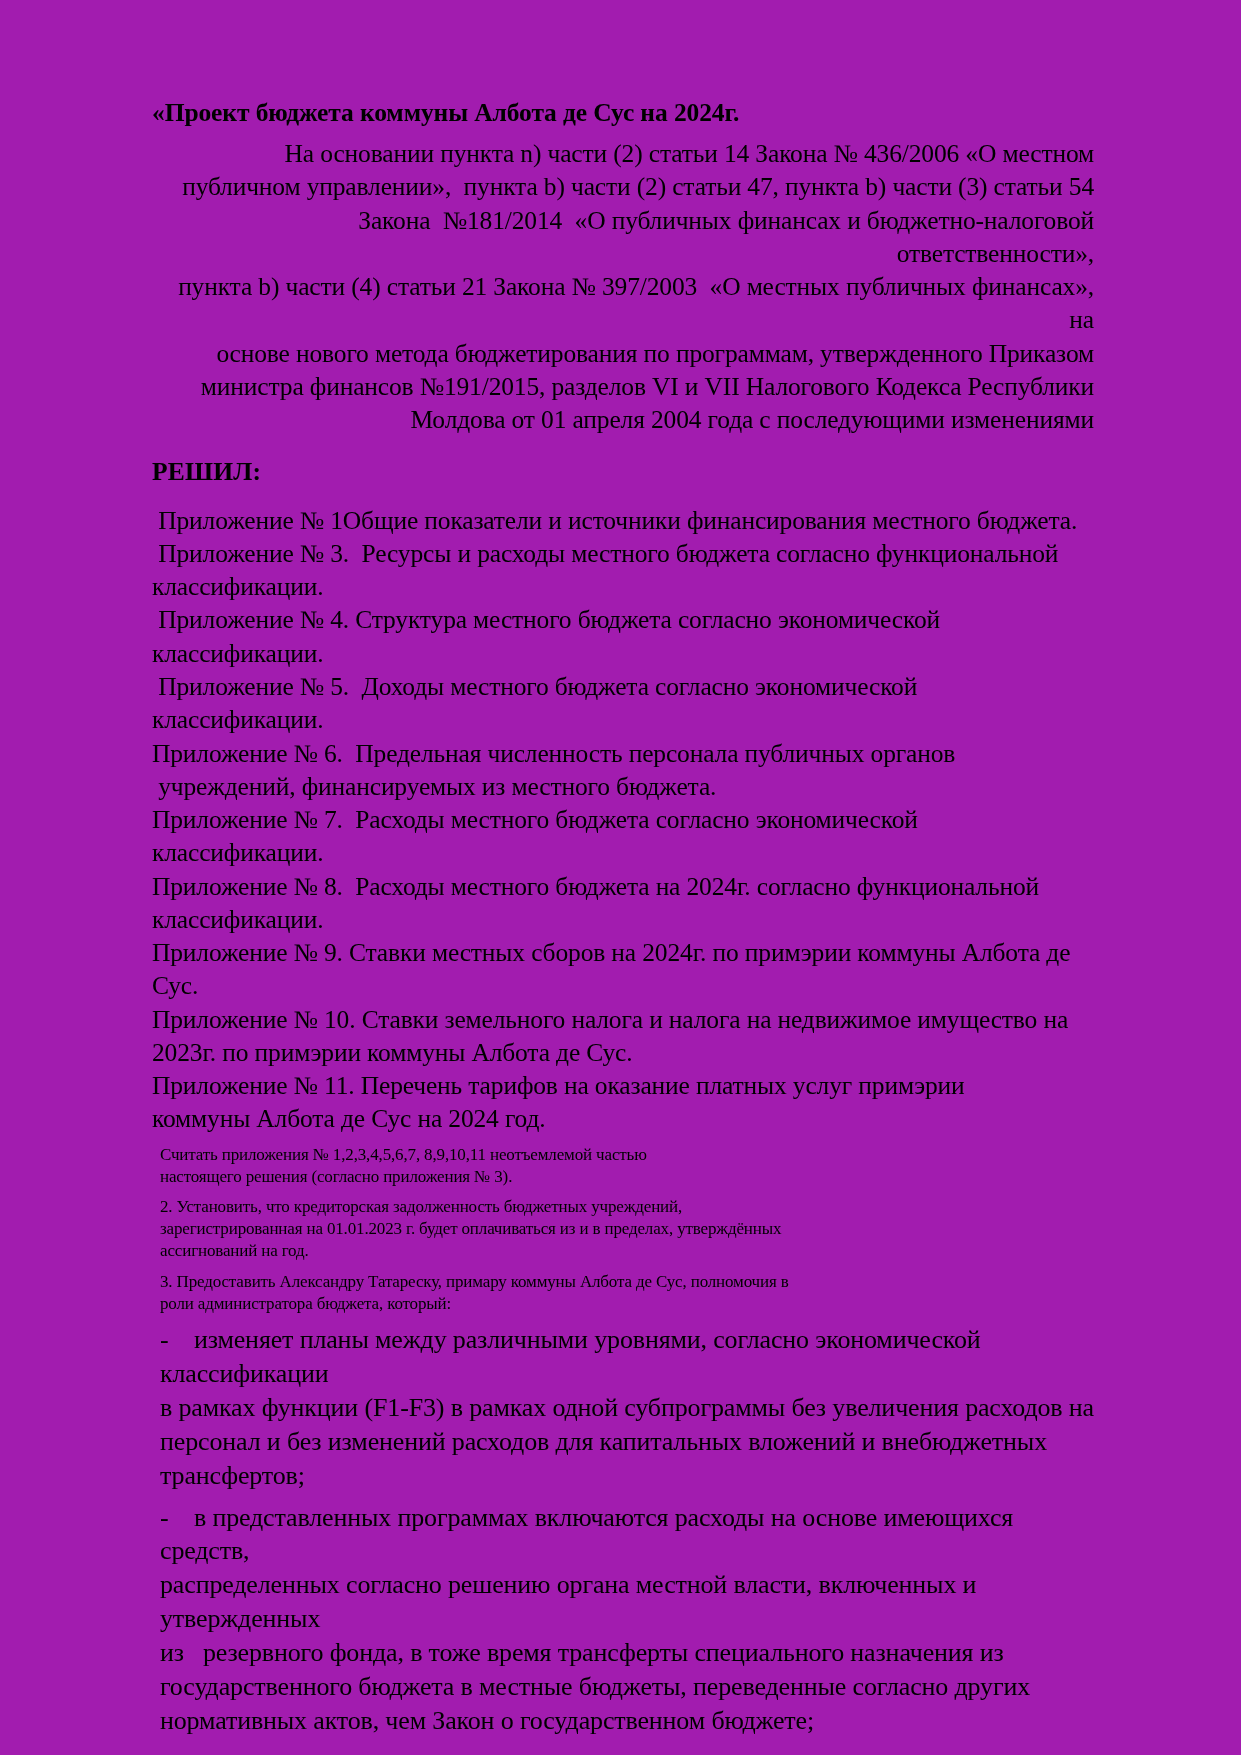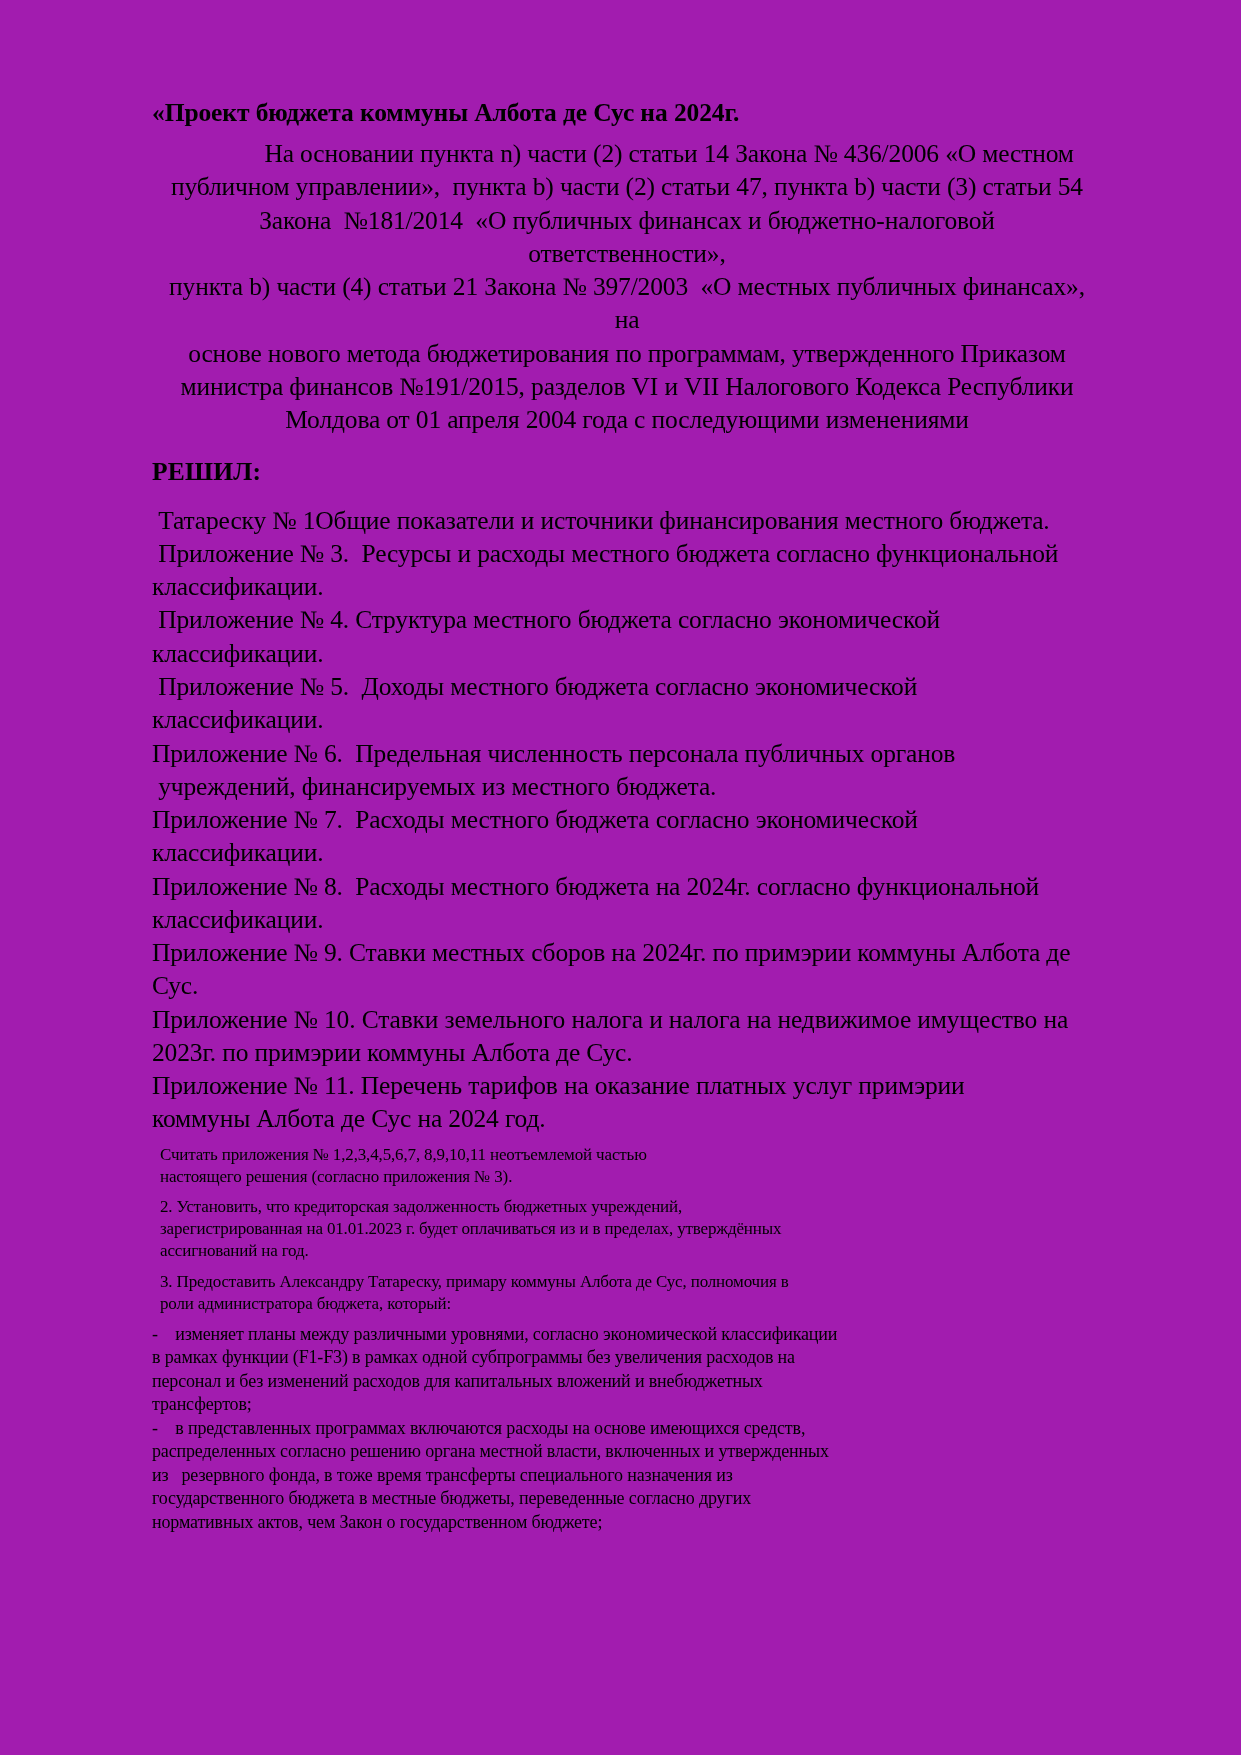--- a/index.html
+++ b/index.html
@@ -32,21 +32,21 @@
     font-size: 25.5px;
     font-weight: bold;
     line-height: 1.30;
     margin: 0 0 2px 0;
     letter-spacing: -0.1px;
   }
   .para {
     font-size: 25.5px;
     line-height: 1.305;
     margin: 8px;
-    text-align: center;
+    text-align: right;
     letter-spacing: -0.15px;
     white-space: pre-wrap;
   }
   .para.indent-first {
     text-indent: 78px;
   }
   .para.indent-small {
     text-indent: 55px;
   }
   .heading-center {
@@ -69,25 +69,25 @@
     margin: 8px;
   }
   .appendix-line {
     font-size: 25.5px;
     line-height: 1.305;
     letter-spacing: -0.15px;
     white-space: pre-wrap;
     margin: 0;
   }
   .bullet-line {
-    font-size: 18px;
+    font-size: 26px;
     line-height: 1.305;
     letter-spacing: -0.15px;
     white-space: pre-wrap;
-    margin: 0;
+    margin: 8px;
   }
 </style>
 </head>
 <body>
 
 <div class="page">
   <div class="content">
 
     <h1 class="doc-title">«Проект бюджета коммуны Албота де Сус на 2024г.</h1>
 
@@ -95,21 +95,21 @@
 публичном управлении»,  пункта b) части (2) статьи 47, пункта b) части (3) статьи 54
 Закона  №181/2014  «О публичных финансах и бюджетно-налоговой ответственности»,
 пункта b) части (4) статьи 21 Закона № 397/2003  «О местных публичных финансах», на
 основе нового метода бюджетирования по программам, утвержденного Приказом
 министра финансов №191/2015, разделов VI и VII Налогового Кодекса Республики
 Молдова от 01 апреля 2004 года с последующими изменениями</p>
 
     <h2 class="heading-center">РЕШИЛ:</h2>
 
 
-    <p class="appendix-line"> Татареску № 1Общие показатели и источники финансирования местного бюджета.</p>
+    <p class="appendix-line"> Приложение № 1Общие показатели и источники финансирования местного бюджета.</p>
     <p class="appendix-line"> Приложение № 3.  Ресурсы и расходы местного бюджета согласно функциональной
 классификации.</p>
     <p class="appendix-line"> Приложение № 4. Структура местного бюджета согласно экономической классификации.</p>
     <p class="appendix-line"> Приложение № 5.  Доходы местного бюджета согласно экономической
 классификации.</p>
     <p class="appendix-line">Приложение № 6.  Предельная численность персонала публичных органов
  учреждений, финансируемых из местного бюджета.</p>
     <p class="appendix-line">Приложение № 7.  Расходы местного бюджета согласно экономической
 классификации.</p>
     <p class="appendix-line">Приложение № 8.  Расходы местного бюджета на 2024г. согласно функциональной

